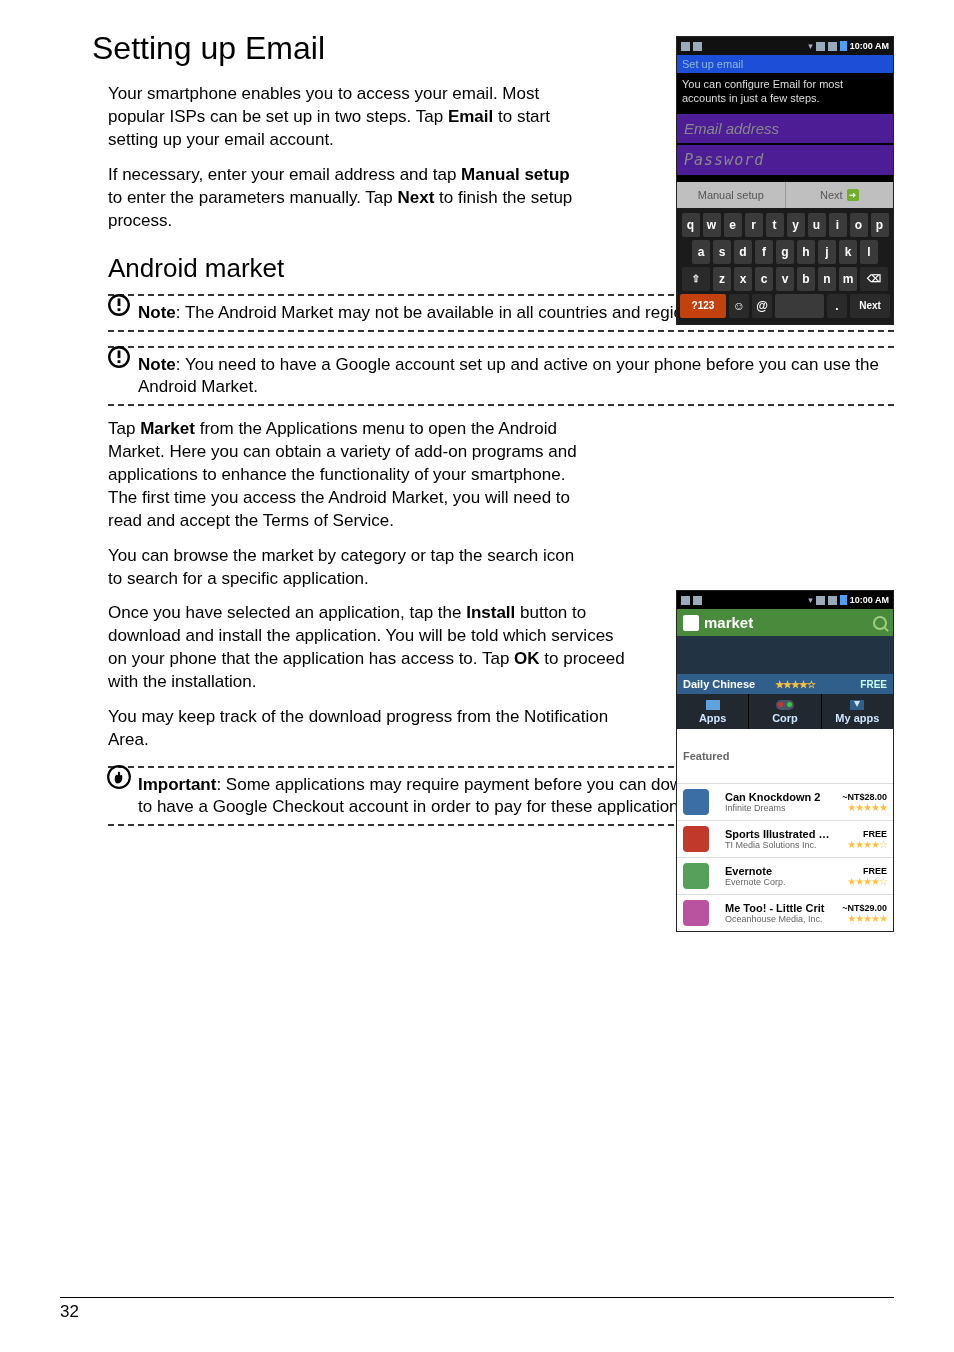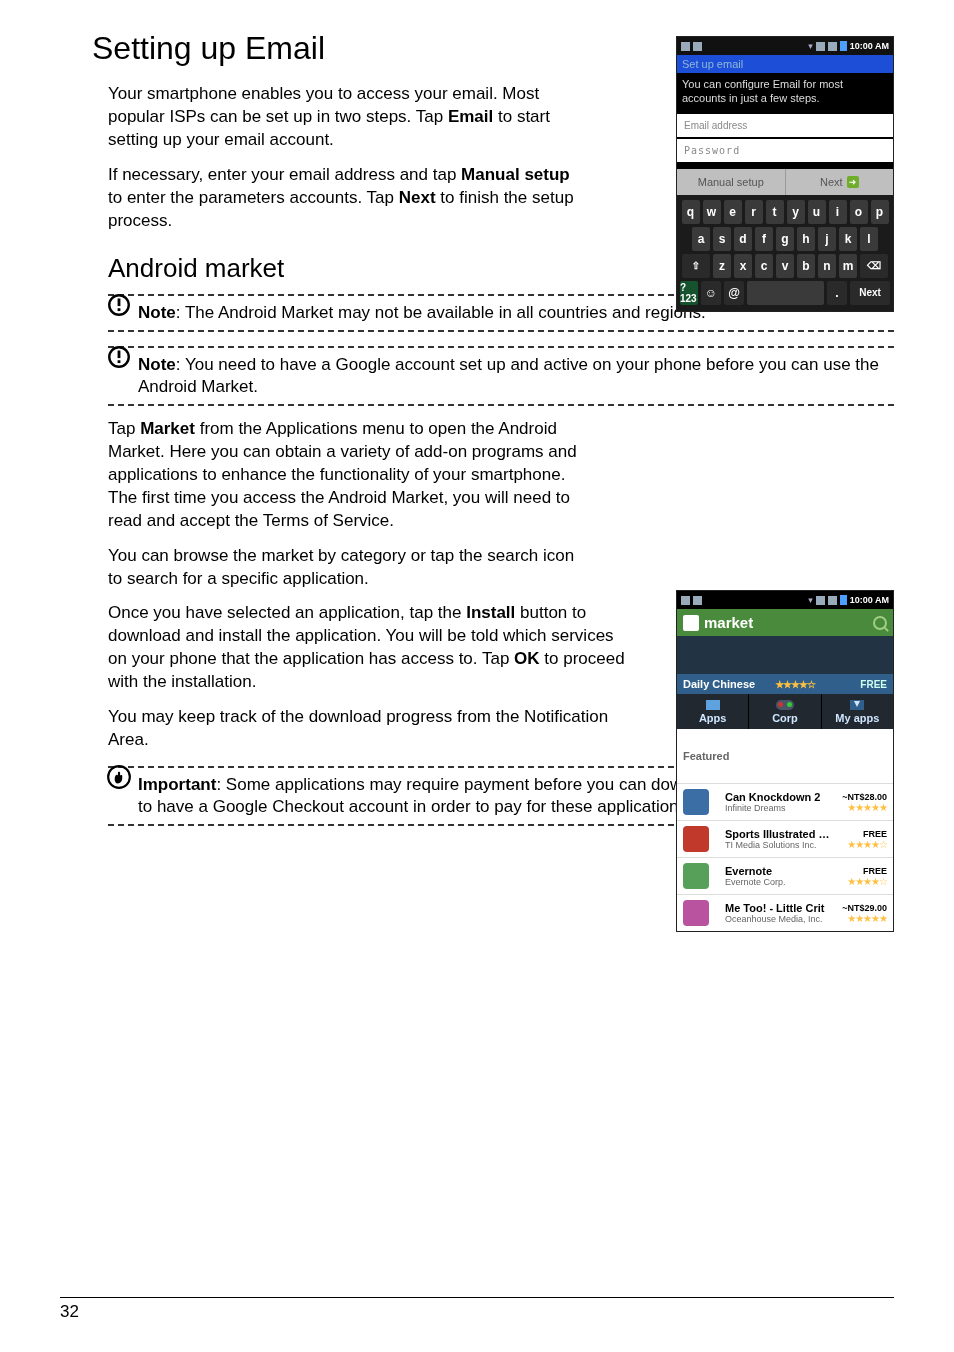--- a/index.html
+++ b/index.html
@@ -81,22 +81,22 @@
   .battery { width:7px;height:10px;background:#4c9fff;}
   .setup-title {
     background:#1d4ed8; color:#8fb8d6; font-size:11px;
     padding:3px 5px;
   }
   .setup-msg {
     background:#000; color:#ddd; font-size:11px; line-height:1.25;
     padding:5px 5px 8px 5px;
   }
   .input-field {
-    background:#ffffff; color:#888; font-size:10px;
-    padding:6px 7px; margin:0 0 2px 0;
+    background:#4c1d95; color:#888; font-size:15px;
+    padding:6px 7px; margin:0 0 2px 0;font-style:italic;
   }
   .btn-row {
     display:flex; margin-top:7px;
   }
   .btn {
     flex:1; background:#bfbfbf; color:#555; font-size:11px;
     text-align:center; padding:7px 0;
     border-right:1px solid #999;
     display:flex; align-items:center; justify-content:center; gap:4px;
   }
@@ -111,21 +111,21 @@
   .key {
     background:#3a3a3a;color:#fff;font-size:12px;font-weight:700;
     width:18px;height:24px; border-radius:2px;
     display:flex;align-items:center;justify-content:center;
   }
   .key.wide { width:28px; font-size:10px;}
   .key.space { flex:1; }
   .key.del { background:#2a2a2a;}
   .key.shift { background:#2a2a2a;}
   .key.next { background:#2a2a2a; width:40px; font-size:10px;font-weight:700;}
-  .key.sym { background:#14532d; width:18px; font-size:10px;font-weight:700;}
+  .key.sym { background:#c2410c; width:46px; font-size:10px;font-weight:700;}
 
   
   .phone2 {
     position: absolute;
     top: 590px; right: 60px;
     width: 218px;
     background:#fff;
     border:1px solid #222;
     font-family: Arial, sans-serif;
   }
@@ -187,21 +187,21 @@
 
 <div class="page">
 
   <h1>Setting up Email</h1>
 
   <div class="body-wrap">
     <p class="para narrow">
       <span>Your smartphone enables you to access your email. Most popular ISPs can be set up in two steps. Tap </span><span class="bold">Email</span><span> to start setting up your email account.</span>
     </p>
     <p class="para narrow">
-      <span>If necessary, enter your email address and tap </span><span class="bold">Manual setup</span><span> to enter the parameters accounts. Tap </span><span class="bold">Next</span><span> to finish the setup process.</span>
+      <span>If necessary, enter your email address and tap </span><span class="bold">Manual setup</span><span> to enter the parameters manually. Tap </span><span class="bold">Next</span><span> to finish the setup process.</span>
     </p>
   </div>
 
   <h2>Android market</h2>
 
   <div class="body-wrap">
     <div class="callout">
       <svg class="callout-icon" viewBox="0 0 24 24">
           <circle cx="12" cy="12" r="9" fill="none" stroke="#000" stroke-width="2.2"></circle>
           <rect x="10.7" y="6" width="2.6" height="7" fill="#000"></rect>

